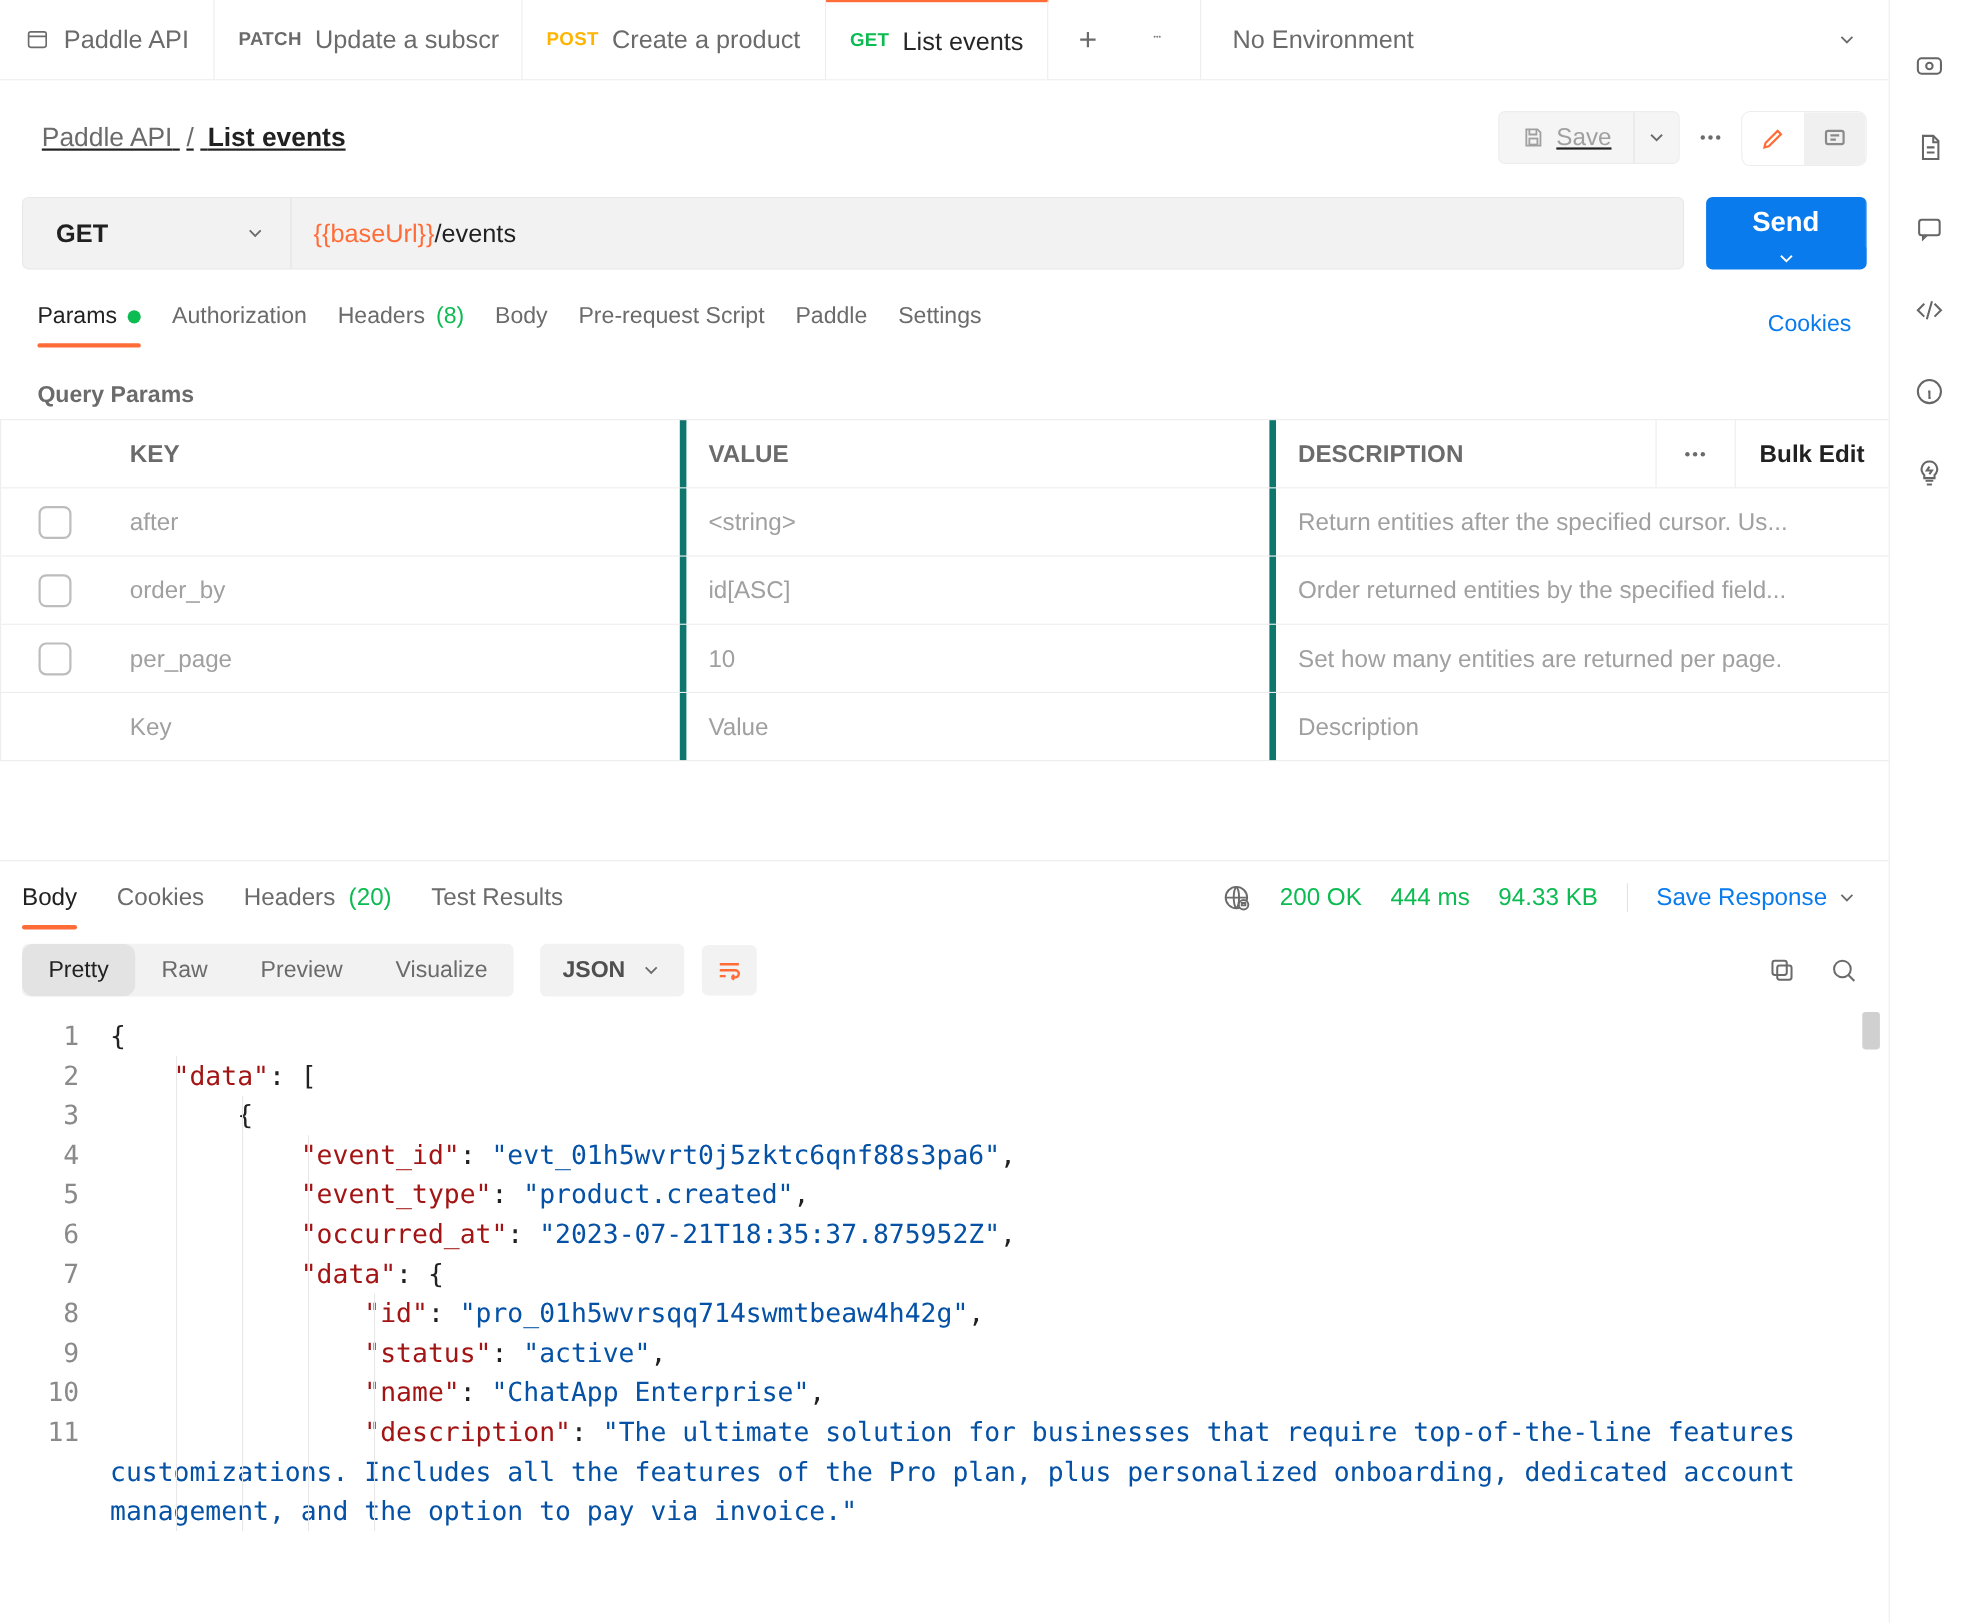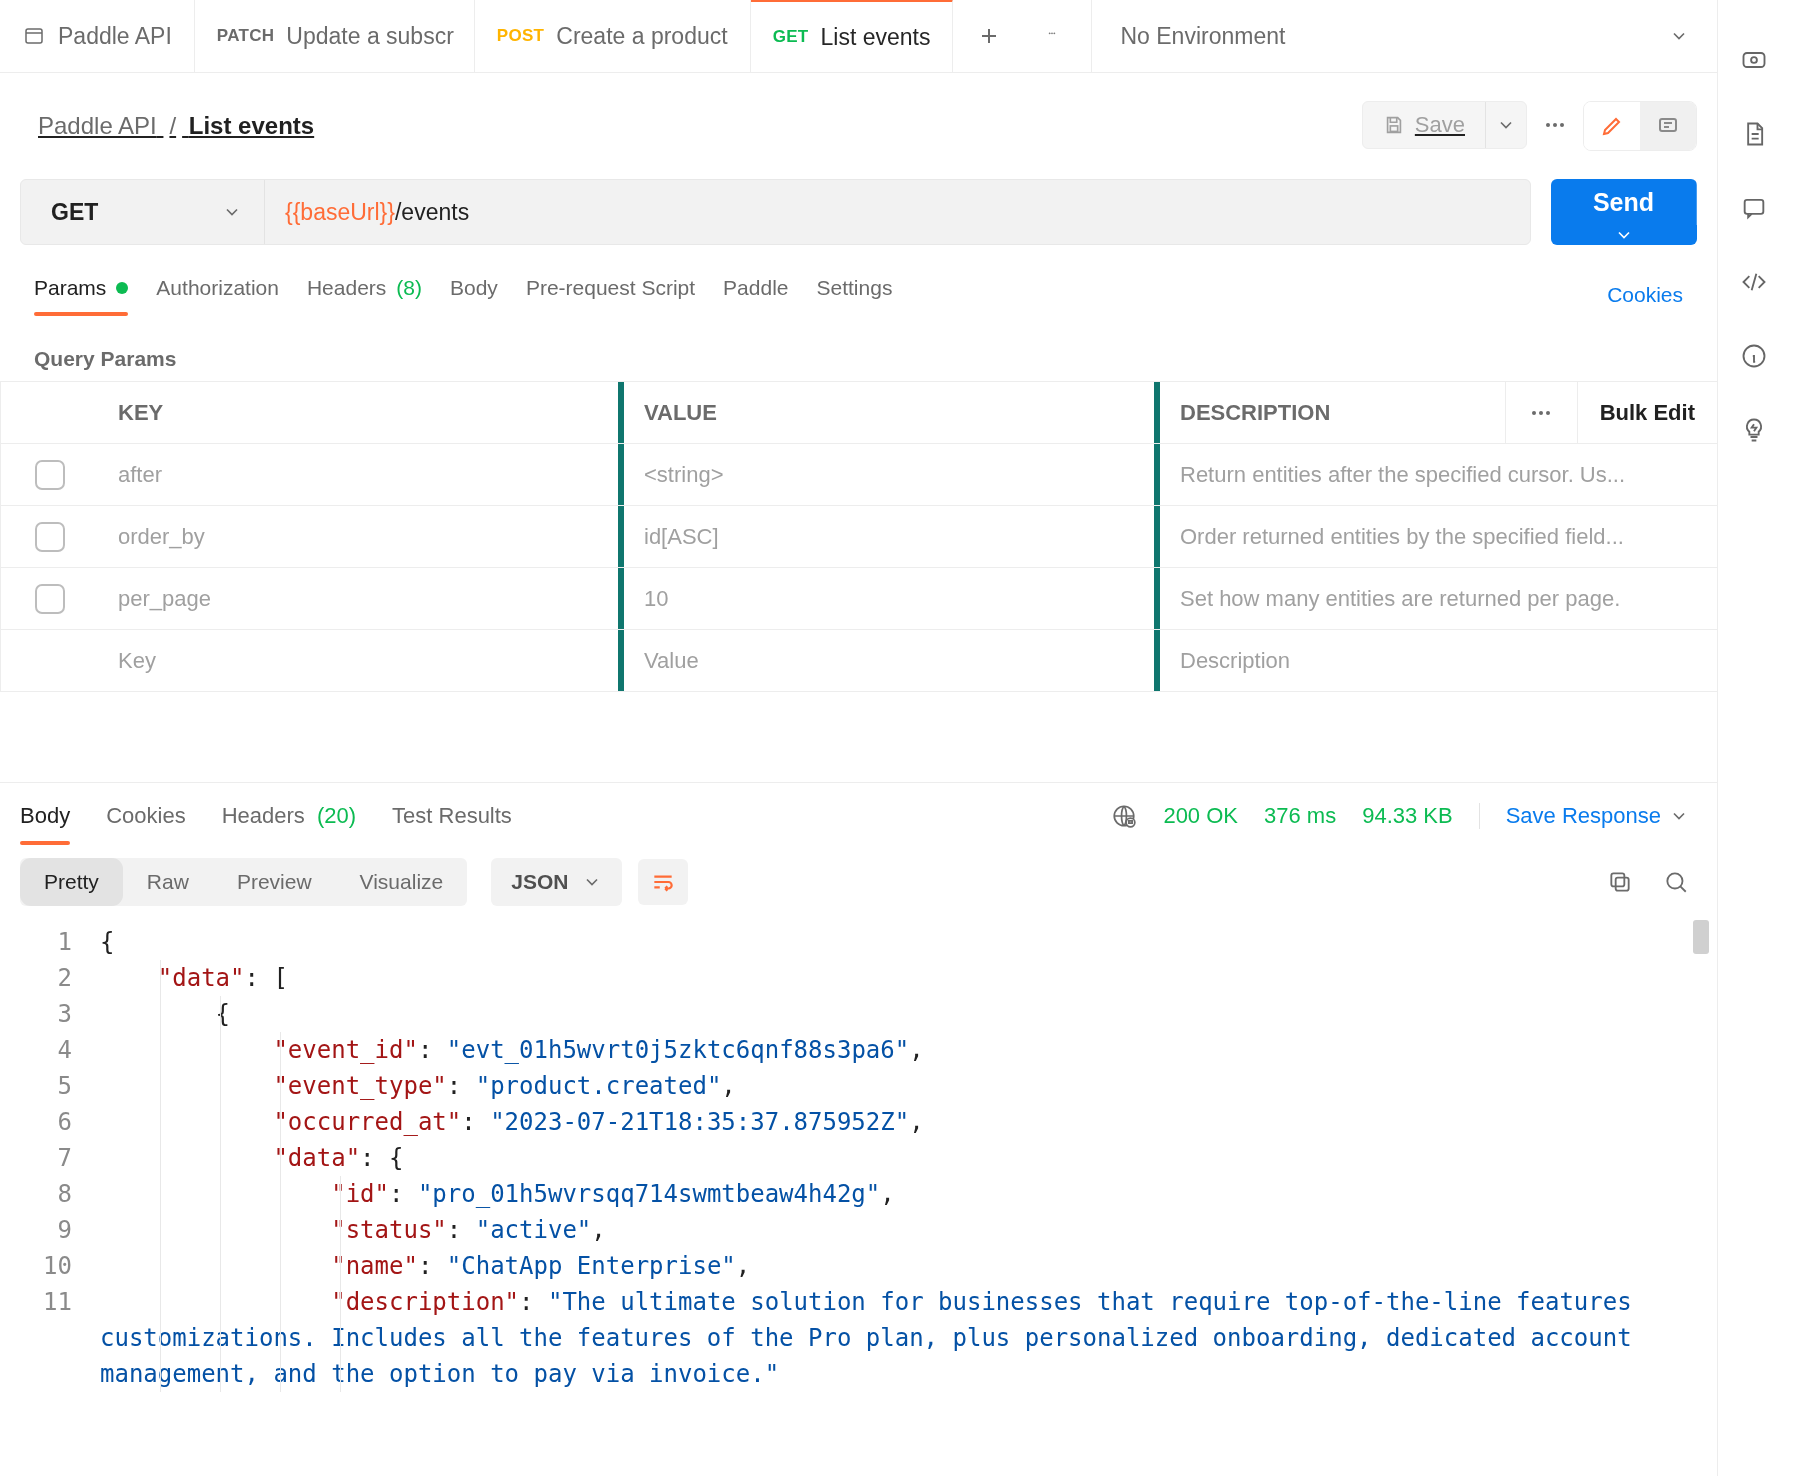--- a/index.html
+++ b/index.html
@@ -302,21 +302,21 @@
     </div>
     <div class="resp-tab"><span>Test Results</span></div>
     <div class="resp-meta">
       <svg viewBox="0 0 24 24" width="26" height="26" stroke="#6b6b6b" fill="none" stroke-width="1.6">
           <circle cx="12" cy="12" r="9"></circle>
           <path d="M3 12h18M12 3c3 3 3 15 0 18M12 3c-3 3-3 15 0 18"></path>
           <circle cx="18" cy="18" r="4" fill="#fff"></circle>
           <path d="M16.5 18.5v-2h3v2z"></path>
         </svg>
       <span class="ok">200 OK</span>
-      <span class269="ok" style="color:#0cbb52">376 ms</span>
+      <span class269="ok" style="color:#0cbb52">444 ms</span>
       <span style="color:#0cbb52">94.33 KB</span>
       <div class="sep"></div>
       <div class="save-resp">
         <span>Save Response</span>
         <svg class="chev" viewBox="0 0 24 24" stroke="#097bed">
             <path d="M6 9l6 6 6-6"></path>
           </svg>
       </div>
     </div>
   </div>

